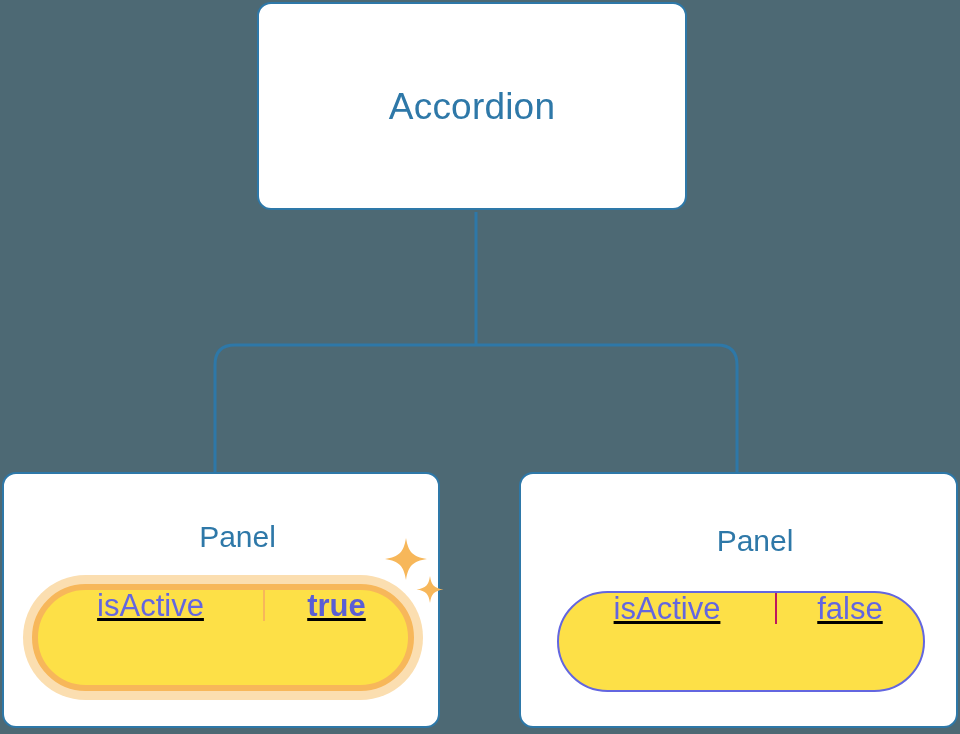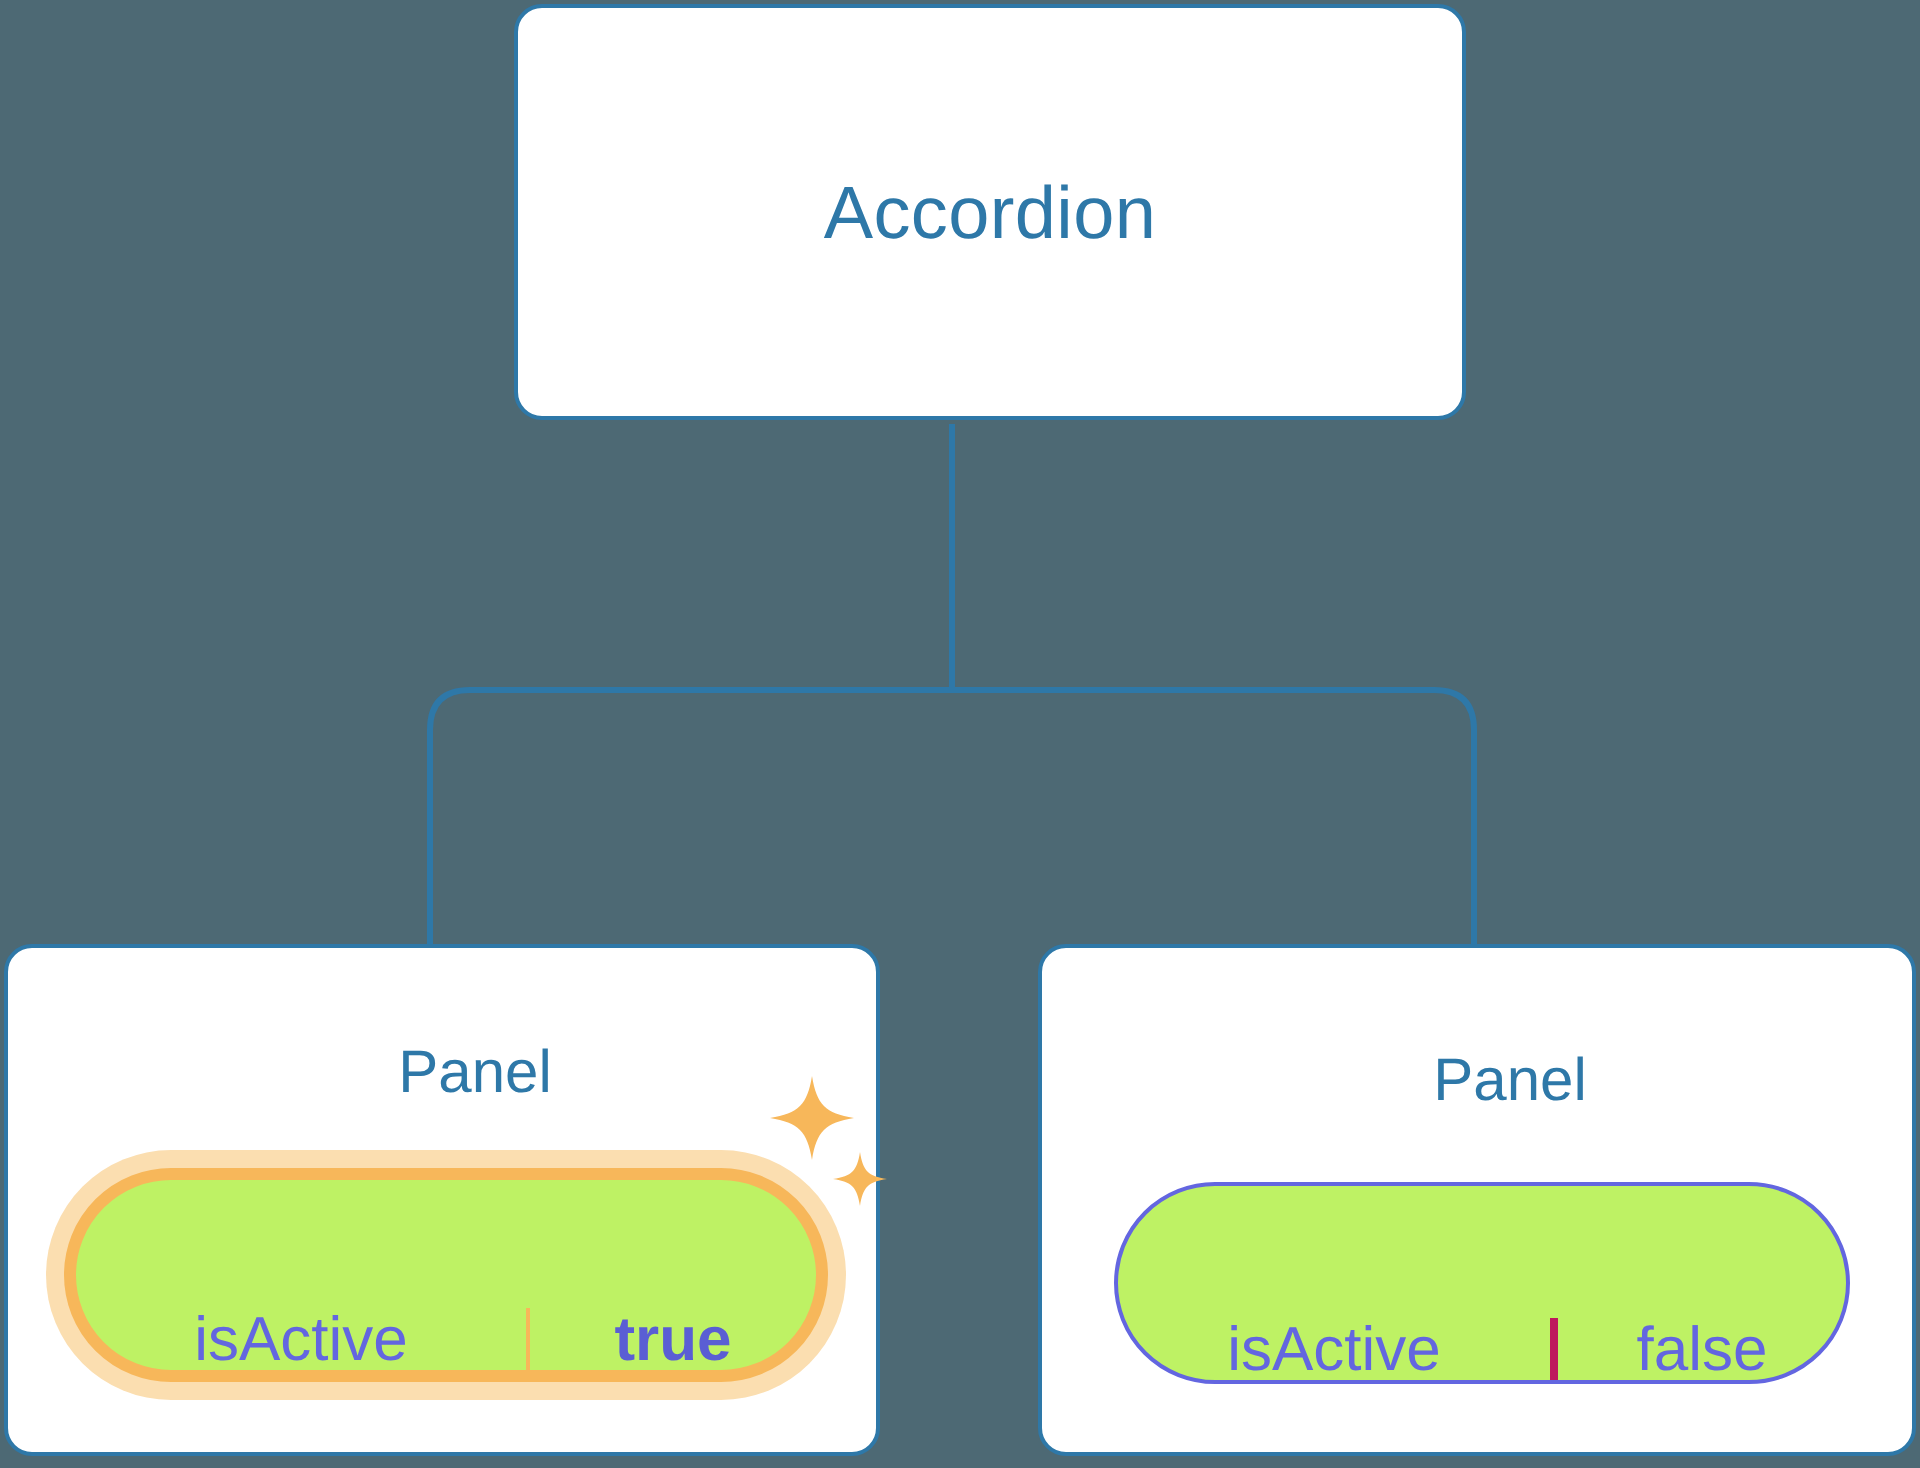--- a/index.html
+++ b/index.html
@@ -31,21 +31,21 @@
     width: 960px;
     height: 734px;
     pointer-events: none;
   }
 
   
   .root-node {
     position: absolute;
     left: 257px;
     top: 2px;
-    width: 476px;
+    width: 430px;
     height: 208px;
     background: #ffffff;
     border: 2px solid #2e78a8;
     border-radius: 14px;
     display: flex;
     align-items: center;
     justify-content: center;
   }
 
   .root-title {
@@ -82,23 +82,24 @@
     padding-left: 33px;
   }
 
   .panel-card.left  .panel-title { top: 48px; }
   .panel-card.right .panel-title { top: 52px; }
 
   
   .pill {
     position: absolute;
     display: flex;
-    align-items: flex-end;
+    align-items: flex-start;
     border-radius: 999px;
-    background: #bef264;
+    background: #fde047;
+    text-decoration: underline;
   }
 
   
   .pill.plain {
     left: 36px;
     top: 117px;
     width: 368px;
     height: 101px;
     border: 2px solid #6366e0;
   }
@@ -119,21 +120,21 @@
     align-items: center;
     justify-content: center;
     color: #6366e0;
     font-size: 31px;
     font-weight: 400;
     line-height: 1;
     white-space: nowrap;
   }
 
   .pill.plain .pill-key   { width: 216px; }
-  .pill.plain .pill-value { width: 148px; border-left: 4px solid #be185d; }
+  .pill.plain .pill-value { width: 148px; border-left: 2px solid #be185d; }
 
   .pill.highlight .pill-key   { width: 225px; }
   .pill.highlight .pill-value {
     width: 145px;
     border-left: 2px solid #f7b75a;
     font-weight: 700;
     color: #5a5ed4;
   }
 
   

